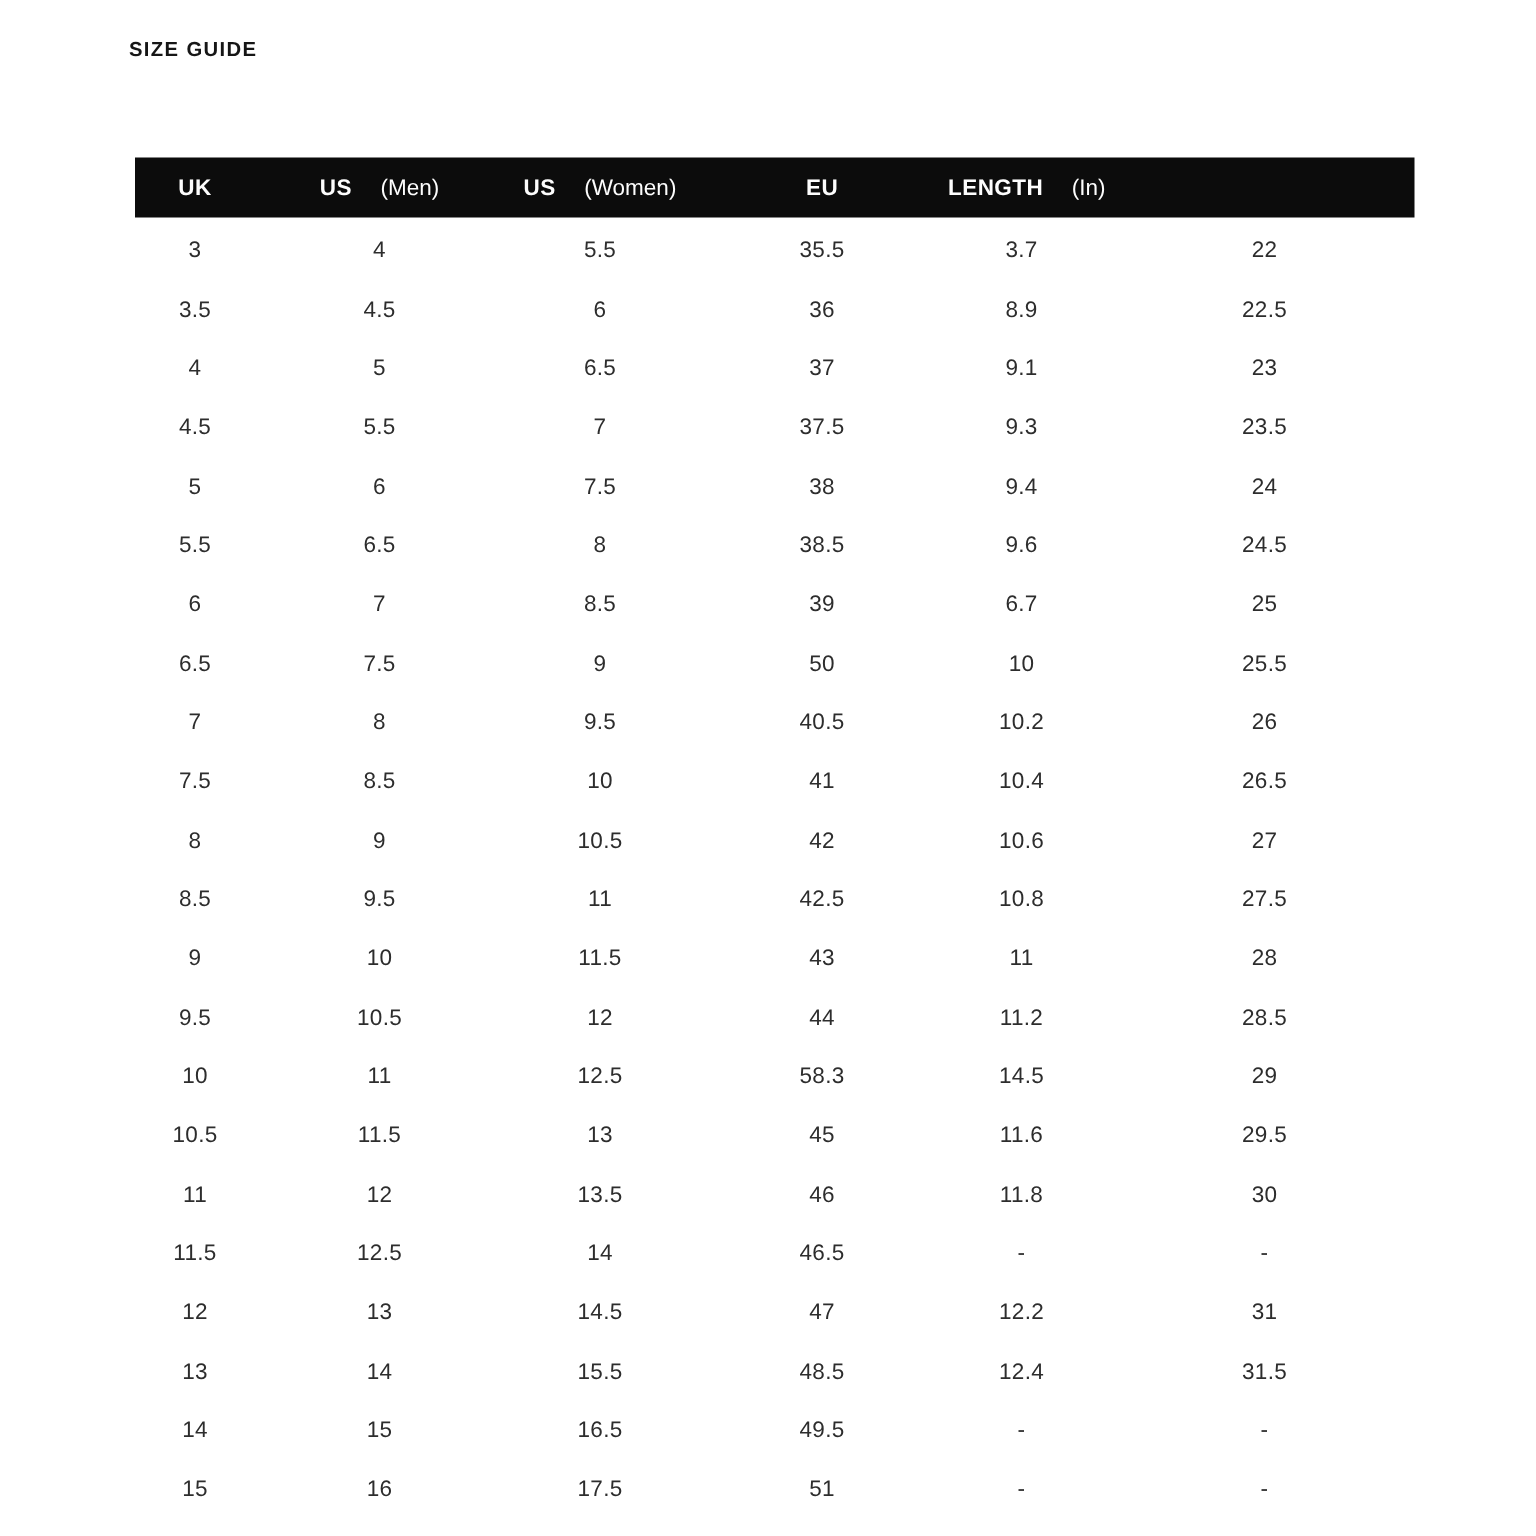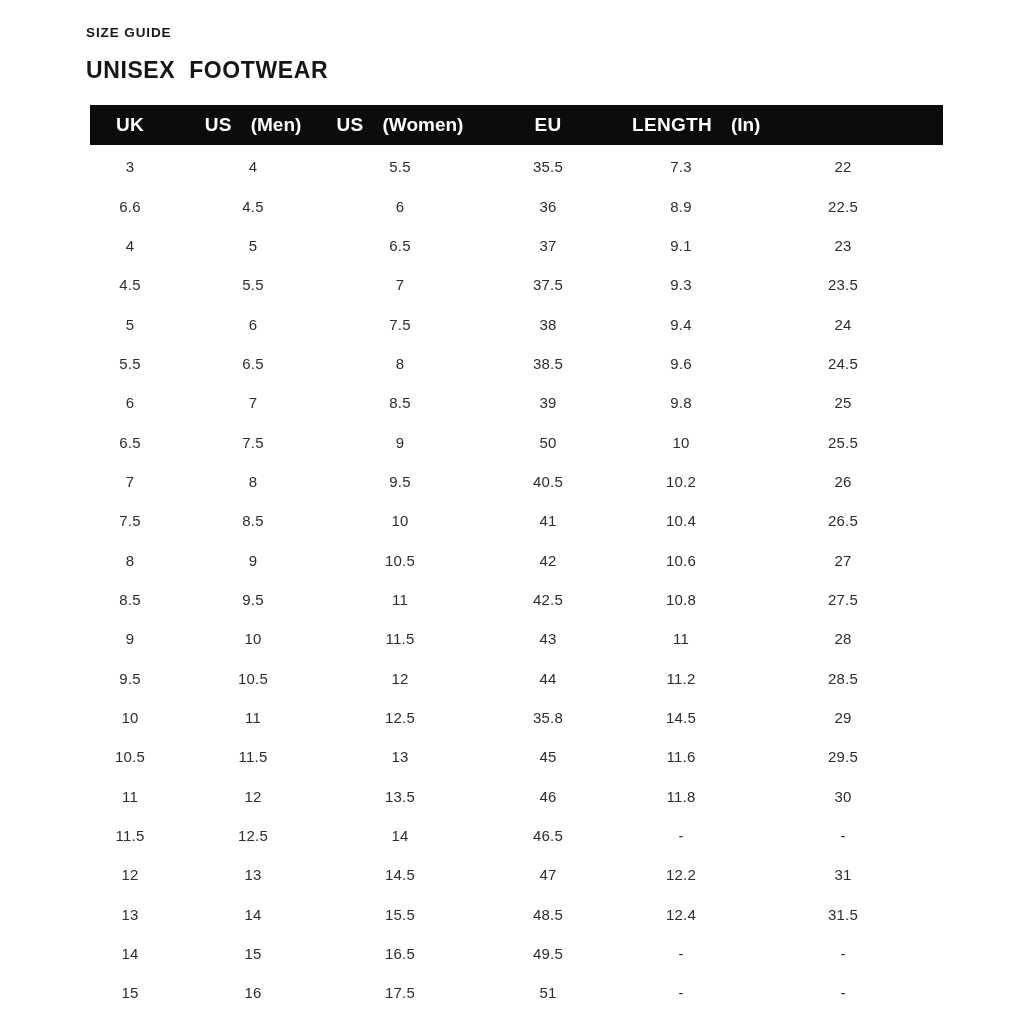--- a/index.html
+++ b/index.html
@@ -52,28 +52,28 @@
     display: grid;
     grid-template-columns: 80px 166px 128px 168px 98px 213px;
     align-items: center;
     height: 40px;
     background: #0c0c0c;
     color: #fdfdfd;
   }
 
   .thcell {
     text-align: center;
-    font-size: 19px;
+    font-size: 15px;
     white-space: nowrap;
   }
 
   .thead .thcell:nth-child(6) { padding-left: 13px; }
 
   .hb { font-weight: 700; letter-spacing: 0.3px; }
-  .hn { font-weight: 700; margin-left: 19px; }
+  .hn { font-weight: 400; margin-left: 19px; }
   .hn:empty { display: none; margin-left: 0; }
 
   .tbody { padding-top: 2px; }
 
   .trow {
     display: grid;
     grid-template-columns: 80px 166px 128px 168px 98px 213px;
     align-items: center;
     height: 39.35px;
   }
@@ -89,21 +89,20 @@
 
   .trow .tcell:nth-child(6) { padding-left: 13px; }
 </style>
 </head>
 <body>
 
 <div class="page">
 
   <div class="eyebrow">SIZE GUIDE</div>
 
-  <div class="title">UNISEX  FOOTWEAR</div>
 
   <div class="size-table">
 
     <div class="thead">
       <div class="thcell">
         <span class="hb">UK</span>
       </div>
       <div class="thcell">
         <span class="hb">US</span><span class="hn">(Men)</span>
       </div>
@@ -117,25 +116,25 @@
         <span class="hb">LENGTH</span><span class="hn">(In)</span>
       </div>
     </div>
 
     <div class="tbody">
         <div class="trow">
           <div class="tcell">3</div>
           <div class="tcell">4</div>
           <div class="tcell">5.5</div>
           <div class="tcell">35.5</div>
-          <div class="tcell">7.3</div>
+          <div class="tcell">3.7</div>
           <div class="tcell">22</div>
         </div>
         <div class="trow">
-          <div class="tcell">6.6</div>
+          <div class="tcell">3.5</div>
           <div class="tcell">4.5</div>
           <div class="tcell">6</div>
           <div class="tcell">36</div>
           <div class="tcell">8.9</div>
           <div class="tcell">22.5</div>
         </div>
         <div class="trow">
           <div class="tcell">4</div>
           <div class="tcell">5</div>
           <div class="tcell">6.5</div>
@@ -165,21 +164,21 @@
           <div class="tcell">8</div>
           <div class="tcell">38.5</div>
           <div class="tcell">9.6</div>
           <div class="tcell">24.5</div>
         </div>
         <div class="trow">
           <div class="tcell">6</div>
           <div class="tcell">7</div>
           <div class="tcell">8.5</div>
           <div class="tcell">39</div>
-          <div class="tcell">9.8</div>
+          <div class="tcell">6.7</div>
           <div class="tcell">25</div>
         </div>
         <div class="trow">
           <div class="tcell">6.5</div>
           <div class="tcell">7.5</div>
           <div class="tcell">9</div>
           <div class="tcell">50</div>
           <div class="tcell">10</div>
           <div class="tcell">25.5</div>
         </div>
@@ -228,21 +227,21 @@
           <div class="tcell">10.5</div>
           <div class="tcell">12</div>
           <div class="tcell">44</div>
           <div class="tcell">11.2</div>
           <div class="tcell">28.5</div>
         </div>
         <div class="trow">
           <div class="tcell">10</div>
           <div class="tcell">11</div>
           <div class="tcell">12.5</div>
-          <div class="tcell">35.8</div>
+          <div class="tcell">58.3</div>
           <div class="tcell">14.5</div>
           <div class="tcell">29</div>
         </div>
         <div class="trow">
           <div class="tcell">10.5</div>
           <div class="tcell">11.5</div>
           <div class="tcell">13</div>
           <div class="tcell">45</div>
           <div class="tcell">11.6</div>
           <div class="tcell">29.5</div>

